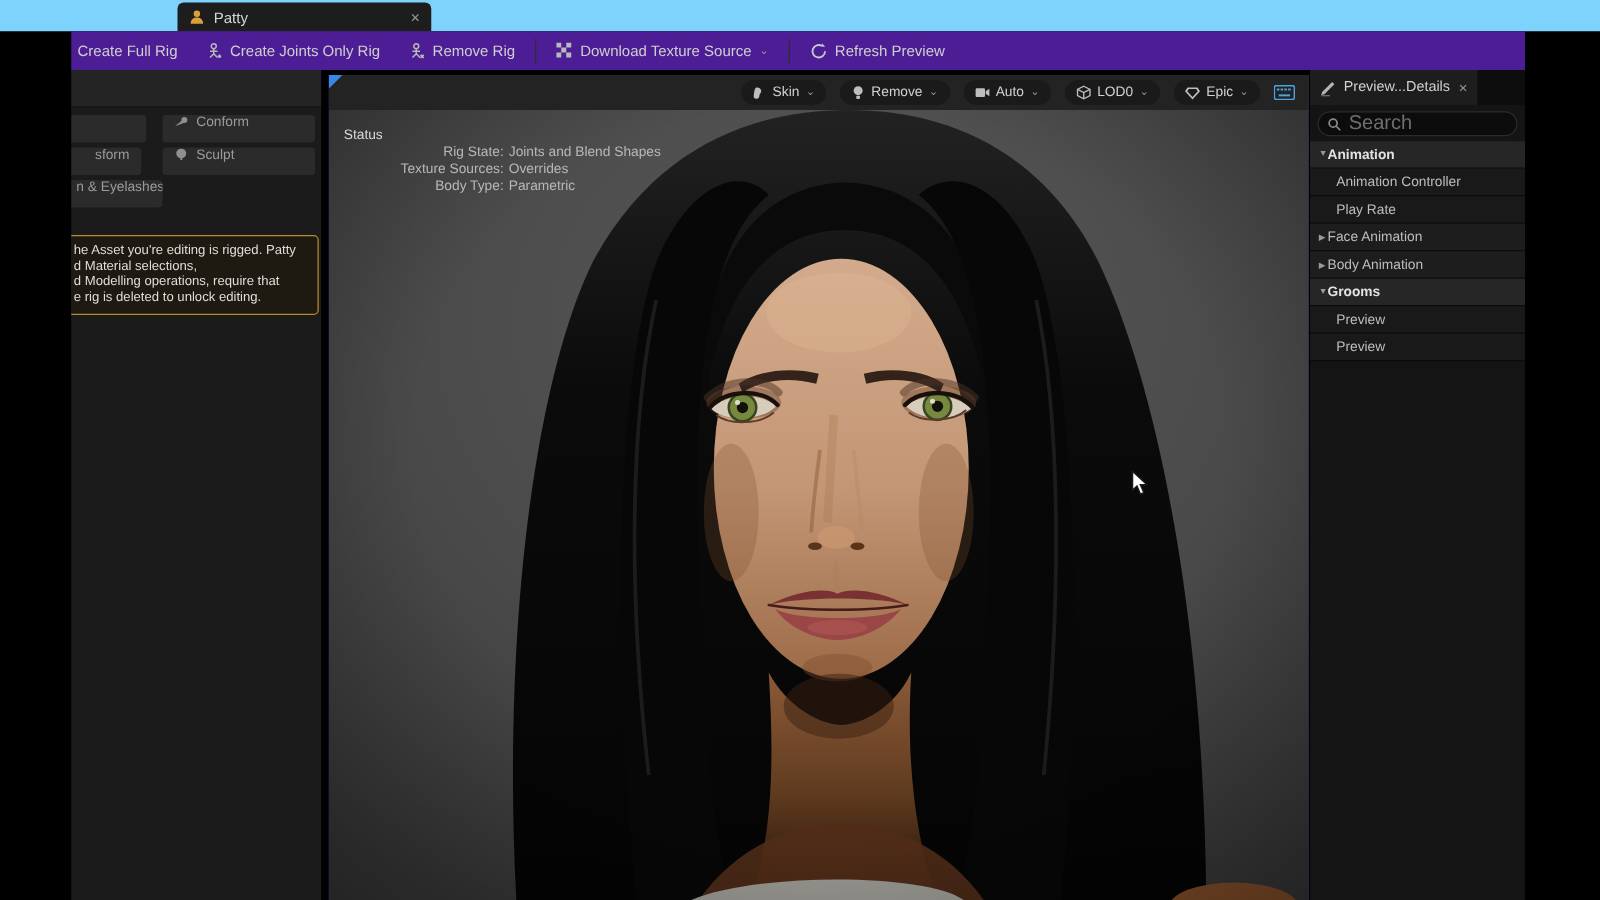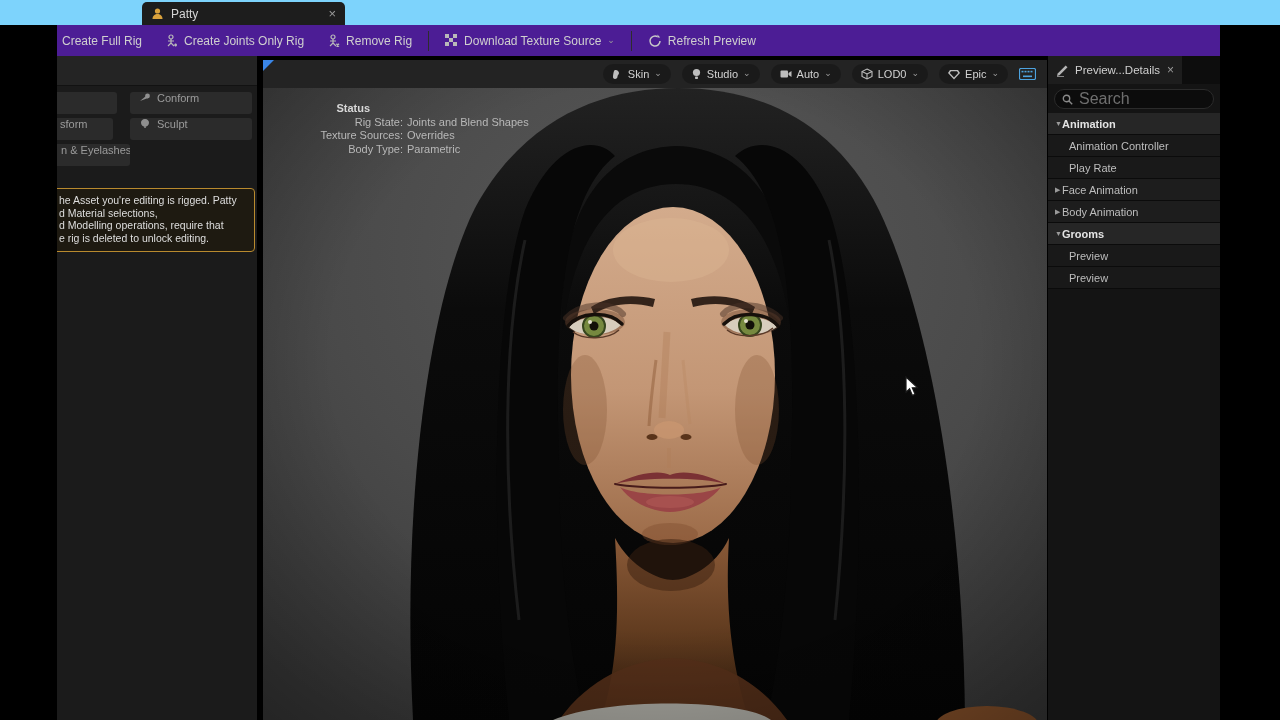--- a/index.html
+++ b/index.html
@@ -53,21 +53,21 @@
   .pill {
     display:flex; align-items:center; gap:5px; height:20px; padding:0 9px;
     background:rgba(26,26,26,0.92); border-radius:11px;
     color:#d2d2d2; font-size:11px; white-space:nowrap;
   }
   .pill svg { flex:none; }
   .kbd-btn { display:flex; align-items:center; }
   .vp-tri { position:absolute; left:0; top:0; width:0; height:0;
     border-top:11px solid #3a86e8; border-right:11px solid transparent; }
   .status { position:absolute; left:12px; top:42px; color:#b8b8b8; font-size:11px; line-height:13.5px; }
-  .status .title { font-weight:bold; color:#d8d8d8; width:128px; text-align:right; padding-right:33px; }
+  .status .title { font-weight:normal; color:#d8d8d8; width:128px; text-align:left; padding-right:33px; }
   .srow { display:flex; }
   .slabel { width:128px; text-align:right; flex:none; }
   .svalue { padding-left:4px; }
   .cursor { position:absolute; left:642px; top:316px; }
   
   .right-panel { position:absolute; left:1048px; top:56px; width:172px; height:664px; background:#141414; }
   .rp-tabstrip { position:relative; height:28px; background:#0d0d0d; }
   .rp-tab {
     position:absolute; left:0; top:0; width:134px; height:28px; background:#1d1d1d;
     display:flex; align-items:center; gap:6px; padding:0 8px;
@@ -163,21 +163,21 @@
     </div>
     <div class="lpbtn" style="left:73px;top:36px;width:122px">
       <span style="display:flex">
         <svg width="12" height="12" viewBox="0 0 12 12" fill="#8f8f8f">
             <path d="M1 9 L7 4 L9 6 Z"></path>
             <circle cx="8.5" cy="4" r="2.4"></circle>
           </svg>
       </span>
       <span>Conform</span>
     </div>
-    <div class="lpbtn" style="left:0;top:62px;width:56px;border-radius:0 3px 3px 0;padding:0 3px">
+    <div class="lpbtn" style="left:0;top:62px;width:56px;border-radius:0 3px 3px 0;padding:0 19px">
       <span>sform</span>
     </div>
     <div class="lpbtn" style="left:73px;top:62px;width:122px">
       <span style="display:flex">
         <svg width="12" height="12" viewBox="0 0 12 12" fill="#8f8f8f">
             <path d="M6 1 C8.6 1 10 2.8 10 4.8 C10 6.9 8.2 8.4 6.6 8.7 L6.9 10 L5.2 10 L5.4 8.7 C3.8 8.4 2 6.9 2 4.8 C2 2.8 3.4 1 6 1 Z"></path>
           </svg>
       </span>
       <span>Sculpt</span>
     </div>
@@ -292,21 +292,21 @@
         <span>Skin</span>
         <span class="chev">⌄</span>
       </div>
       <div class="pill">
         <span style="display:flex">
           <svg width="11" height="12" viewBox="0 0 11 12" fill="#bdbdbd">
               <circle cx="5.5" cy="4.5" r="3.6"></circle>
               <rect x="4" y="8.5" width="3" height="2.6" rx="0.8"></rect>
             </svg>
         </span>
-        <span>Studio</span>
+        <span>Remove</span>
         <span class="chev">⌄</span>
       </div>
       <div class="pill">
         <span style="display:flex">
           <svg width="12" height="10" viewBox="0 0 12 10" fill="#bdbdbd">
               <rect x="0.5" y="1.5" width="7.5" height="7" rx="1"></rect>
               <path d="M8.5 4 L11.5 2 L11.5 8 L8.5 6 Z"></path>
             </svg>
         </span>
         <span>Auto</span>

